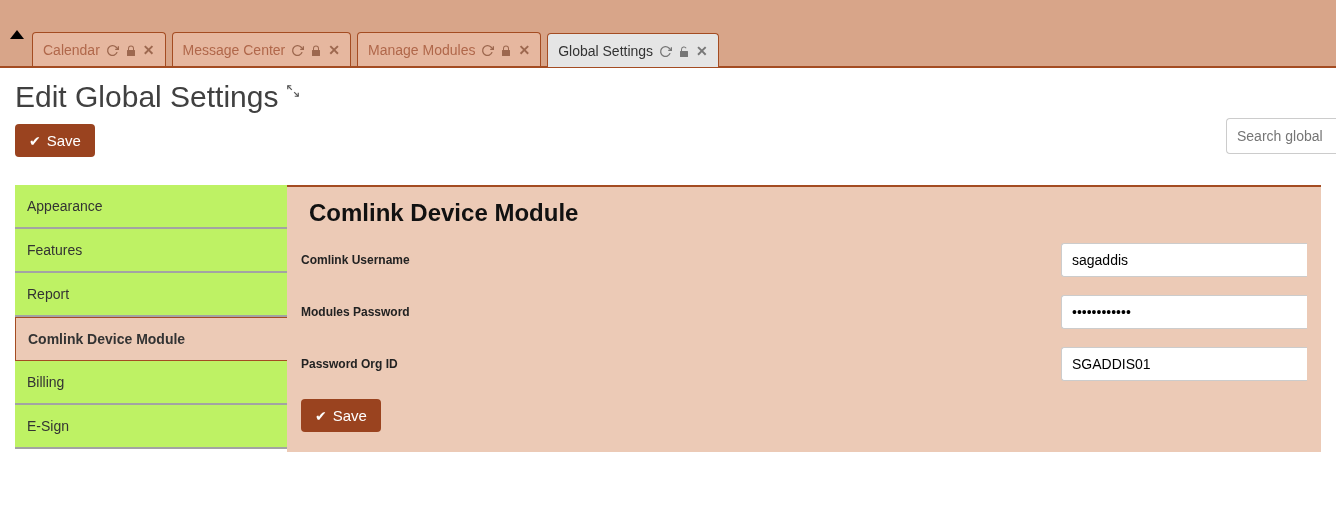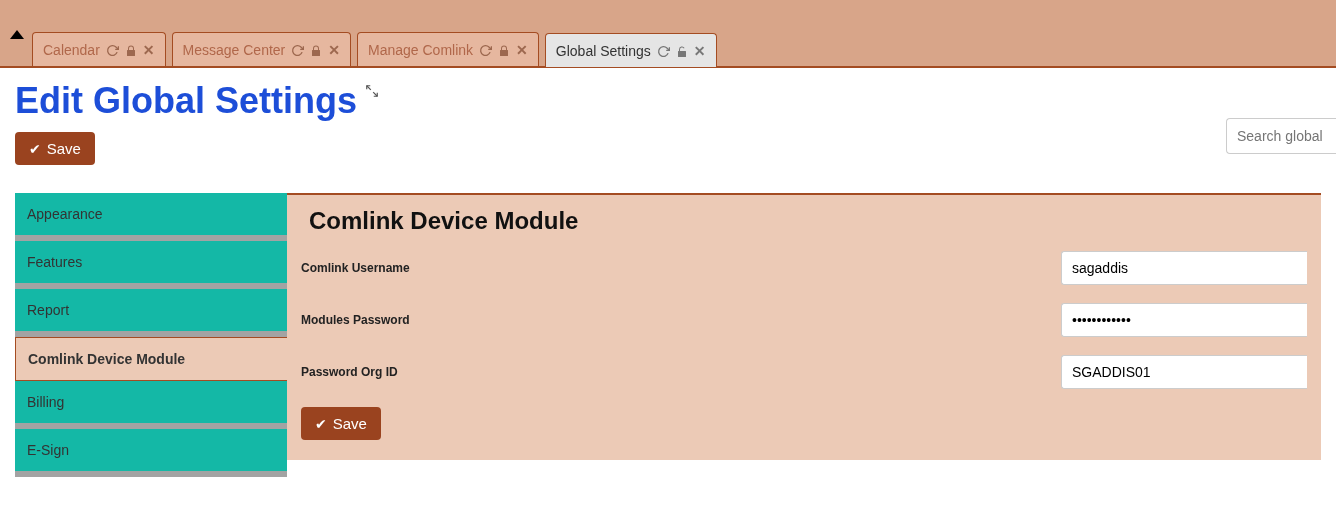--- a/index.html
+++ b/index.html
@@ -62,23 +62,23 @@
     padding: 12px 15px 0 15px;
     position: relative;
   }
   .page-head {
     display: flex;
     align-items: flex-start;
     gap: 8px;
     margin-bottom: 10px;
   }
   .page-title {
-    font-size: 36px;
-    font-weight: 700;
-    color: #1d4ed8;
+    font-size: 30px;
+    font-weight: 400;
+    color: #404040;
   }
   .expand-icon {
     font-size: 14px;
     color: #555;
     margin-top: 2px;
     cursor: pointer;
   }
   .btn {
     display: inline-flex;
     align-items: center;
@@ -108,22 +108,22 @@
   }
 
   .content {
     display: flex;
     align-items: flex-start;
     margin-top: 28px;
     gap: 0;
   }
   .sidebar { width: 272px; }
   .side-item {
-    background: #14b8a6;
-    border-bottom: 6px solid #a3a3a3;
+    background: #bef264;
+    border-bottom: 2px solid #a3a3a3;
     padding: 13px 12px;
     font-size: 14px;
     color: #333;
     cursor: pointer;
   }
   .side-item.active {
     background: #eccab6;
     border: 1px solid #a44c22;
     border-right: none;
     font-weight: 600;
@@ -198,21 +198,21 @@
       </span>
       <span class="ticon">
         <svg width="12" height="12" viewBox="0 0 24 24" fill="currentColor">
             <path d="M6 10V7a6 6 0 1 1 12 0v3h1a1 1 0 0 1 1 1v10a1 1 0 0 1-1 1H5a1 1 0 0 1-1-1V11a1 1 0 0 1 1-1h1zm2 0h8V7a4 4 0 1 0-8 0v3z"></path>
           </svg>
       </span>
       <span class="ticon close">✕</span>
     </div>
 
     <div class="tab inactive">
-      <span>Manage Comlink</span>
+      <span>Manage Modules</span>
       <span class="ticon">
         <svg width="13" height="13" viewBox="0 0 24 24" fill="none" stroke="currentColor" stroke-width="2.5">
             <path d="M23 4v6h-6"></path>
             <path d="M20.49 15a9 9 0 1 1-2.12-9.36L23 10"></path>
           </svg>
       </span>
       <span class="ticon">
         <svg width="12" height="12" viewBox="0 0 24 24" fill="currentColor">
             <path d="M6 10V7a6 6 0 1 1 12 0v3h1a1 1 0 0 1 1 1v10a1 1 0 0 1-1 1H5a1 1 0 0 1-1-1V11a1 1 0 0 1 1-1h1zm2 0h8V7a4 4 0 1 0-8 0v3z"></path>
           </svg>

